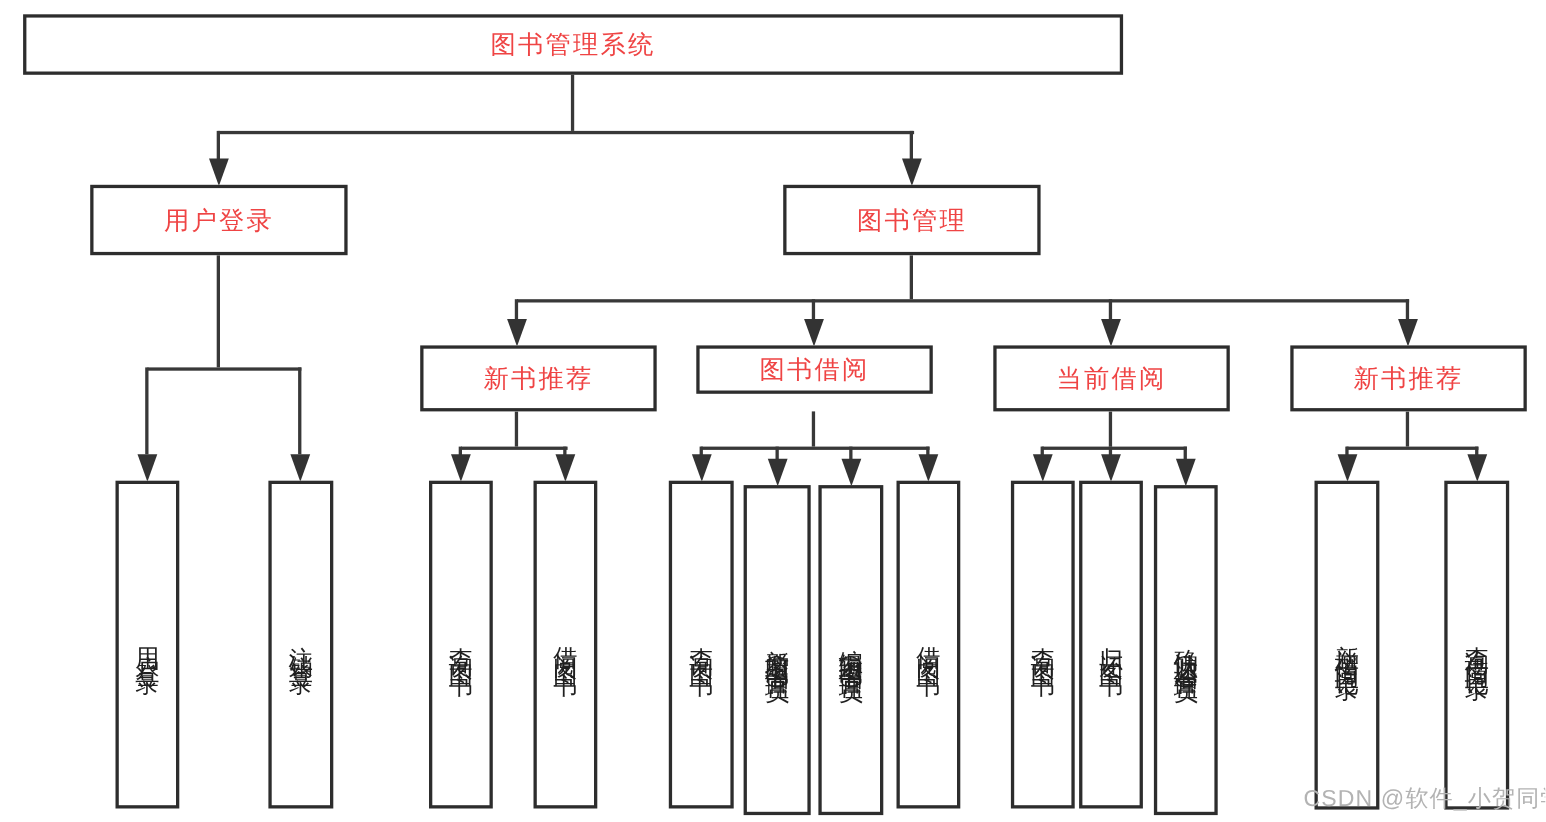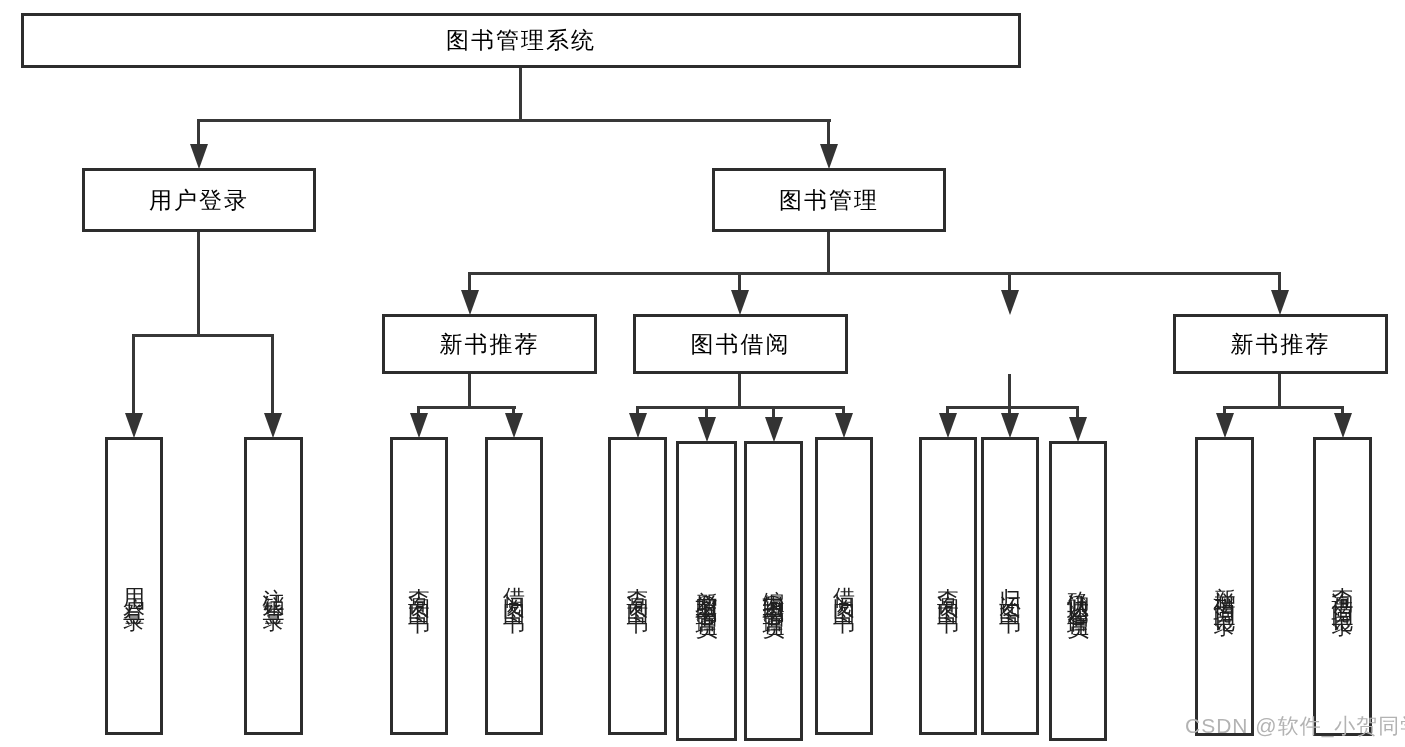--- a/index.html
+++ b/index.html
@@ -15,21 +15,21 @@
   .box-h {
     position: absolute;
     box-sizing: border-box;
     border: 3px solid #2d2d2d;
     background: #ffffff;
     display: flex;
     align-items: center;
     justify-content: center;
     font-size: 23px;
     letter-spacing: 2px;
-    color: #000000;
+    color: #ef4444;
     z-index: 2;
   }
   .box-v {
     position: absolute;
     box-sizing: border-box;
     border: 3px solid #2d2d2d;
     background: #ffffff;
     display: flex;
     align-items: center;
     justify-content: center;
@@ -102,21 +102,22 @@
   <div class="vline" style="left:468px; top:272px; height:20px;"></div>
   <div class="arrow" style="left:461px; top:290px;"></div>
   <div class="vline" style="left:738px; top:272px; height:20px;"></div>
   <div class="arrow" style="left:731px; top:290px;"></div>
   <div class="vline" style="left:1008px; top:272px; height:20px;"></div>
   <div class="arrow" style="left:1001px; top:290px;"></div>
   <div class="vline" style="left:1278px; top:272px; height:20px;"></div>
   <div class="arrow" style="left:1271px; top:290px;"></div>
 
   <div class="box-h" style="left:363px; top:314px; width:215px; height:60px;margin-left:19px;">新书推荐</div>
-  <div class="box-h" style="left:633px; top:314px; width:215px; height:60px;text-align:center;">图书借阅</div>
+  <div class="box-h" style="left:633px; top:314px; width:215px; height:44px;text-align:center;">图书借阅</div>
+  <div class="box-h" style="left:903px; top:314px; width:215px; height:60px;">当前借阅</div>
   <div class="box-h" style="left:1173px; top:314px; width:215px; height:60px;">新书推荐</div>
 
   <div class="vline" style="left:468px; top:374px; height:32px;"></div>
   <div class="hline" style="left:419px; top:406px; width:97px;"></div>
   <div class="vline" style="left:417px; top:406px; height:10px;"></div>
   <div class="arrow" style="left:410px; top:413px;"></div>
   <div class="vline" style="left:512px; top:406px; height:10px;"></div>
   <div class="arrow" style="left:505px; top:413px;"></div>
 
   <div class="vline" style="left:738px; top:374px; height:32px;"></div>

